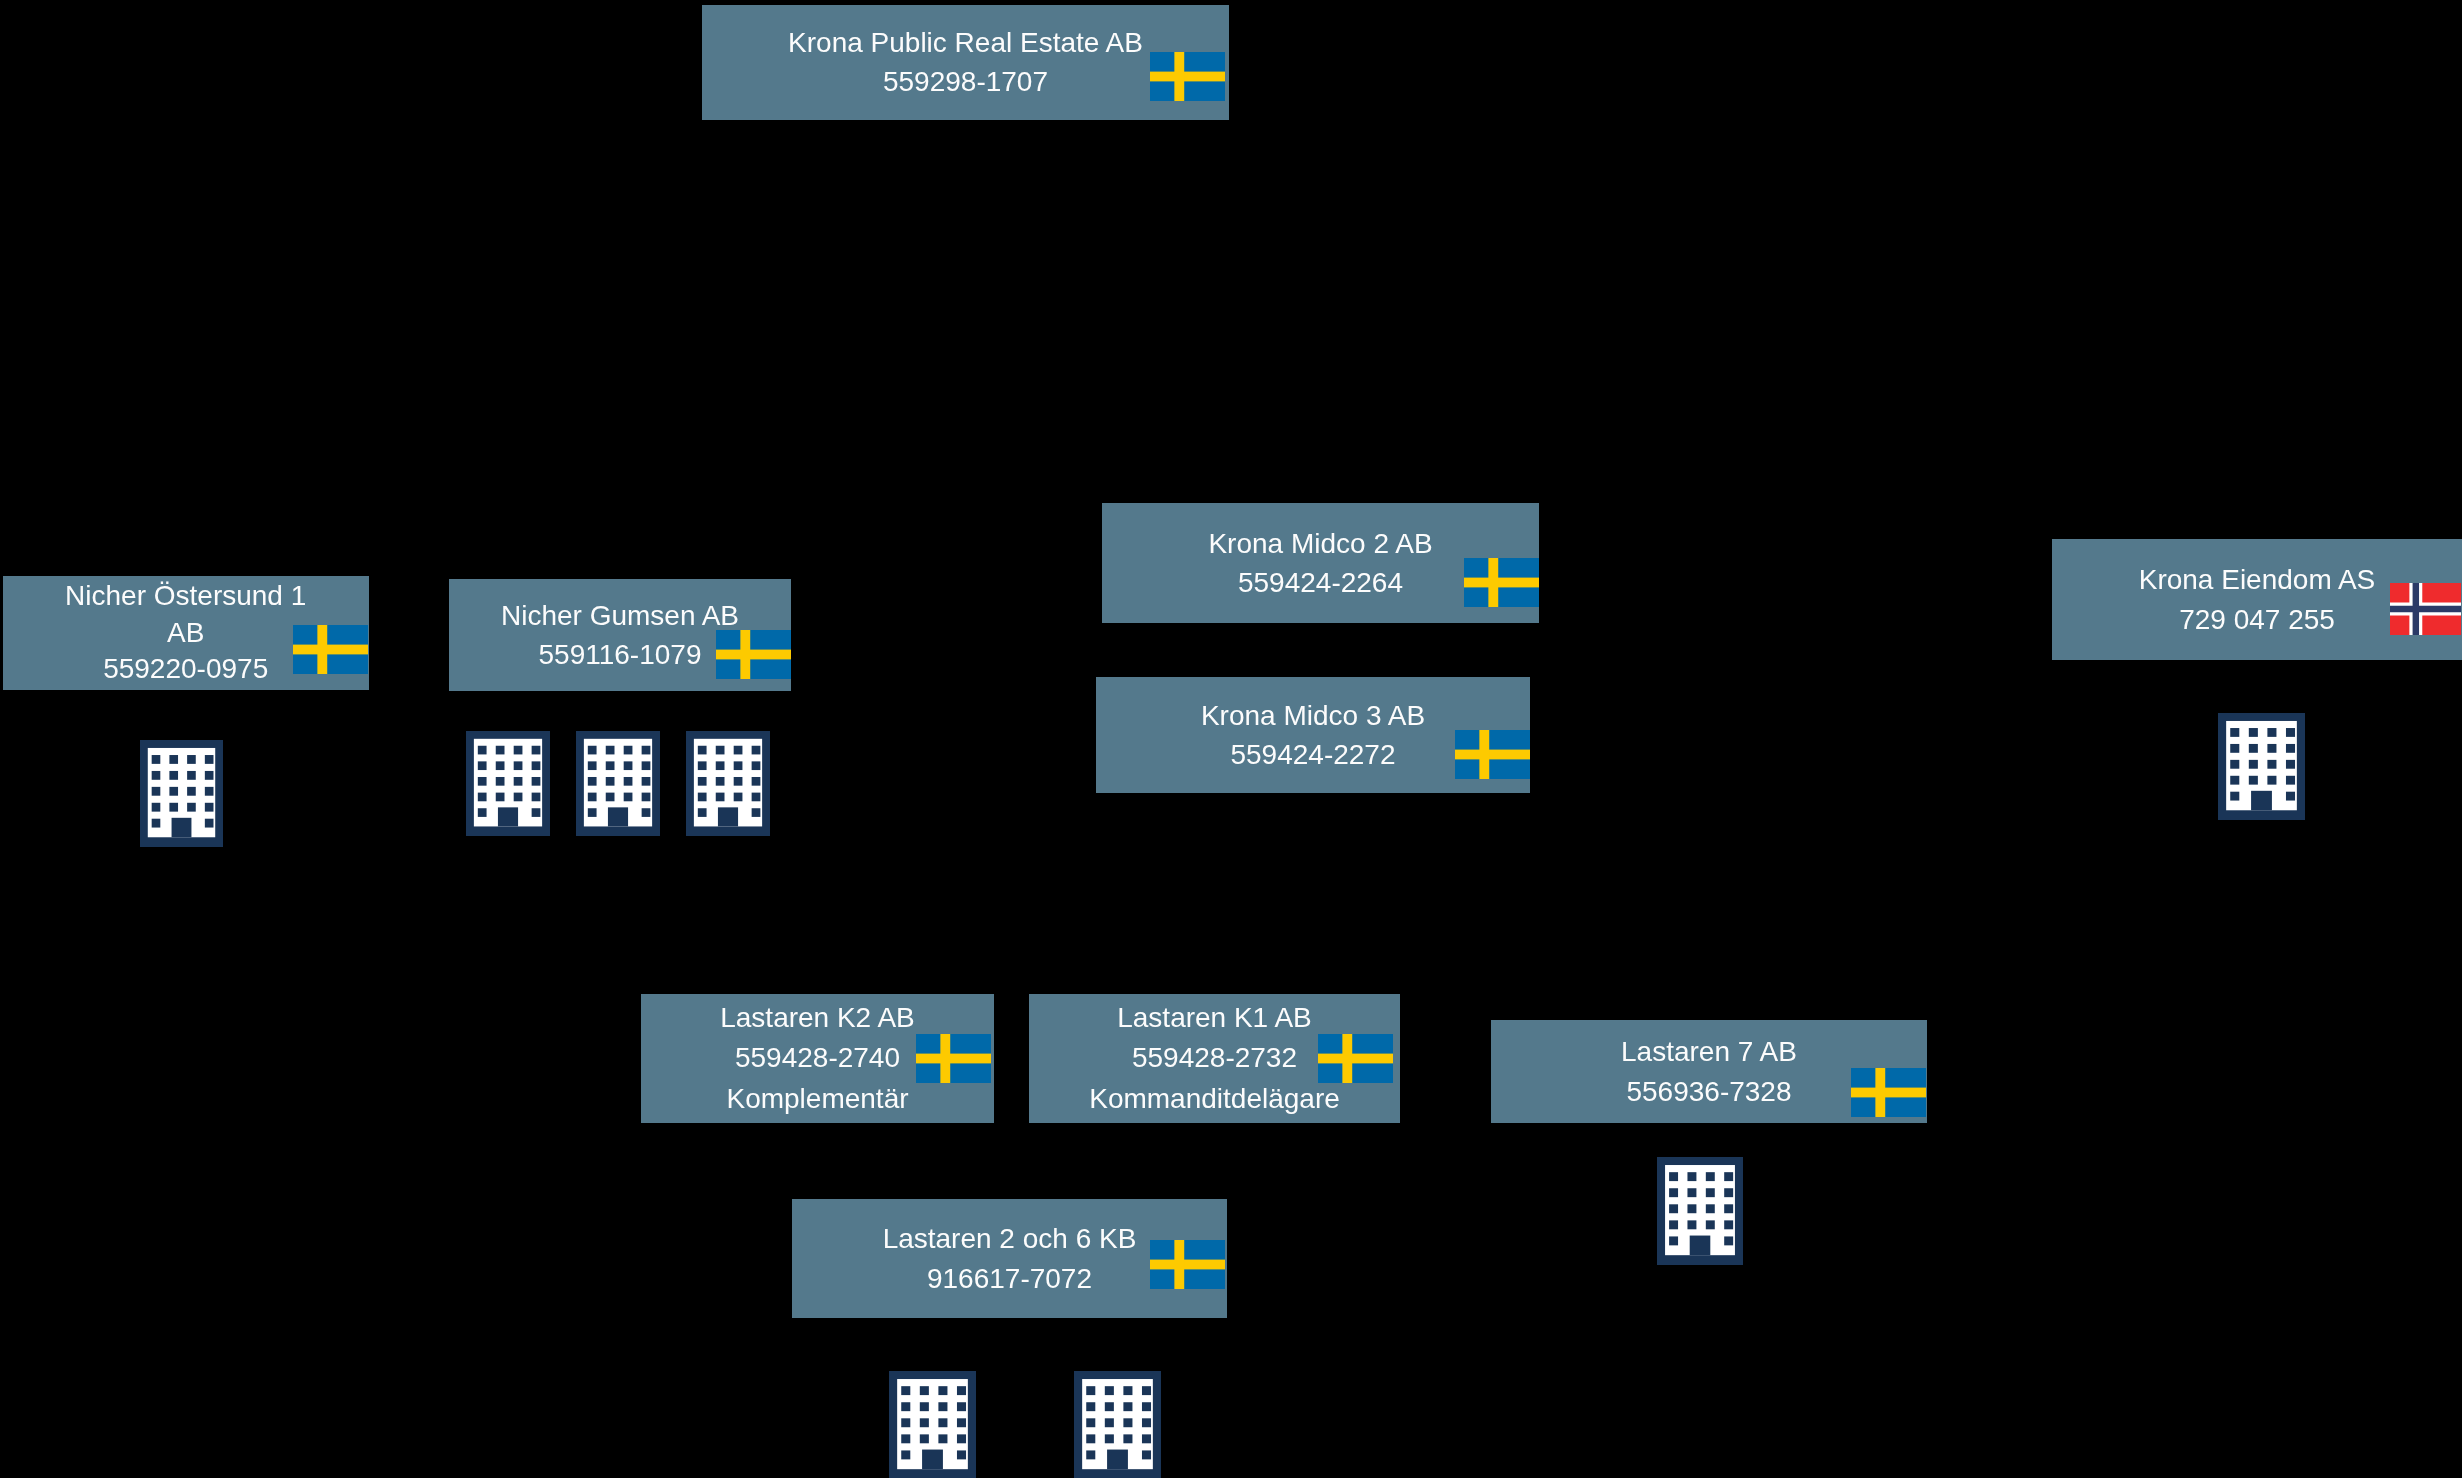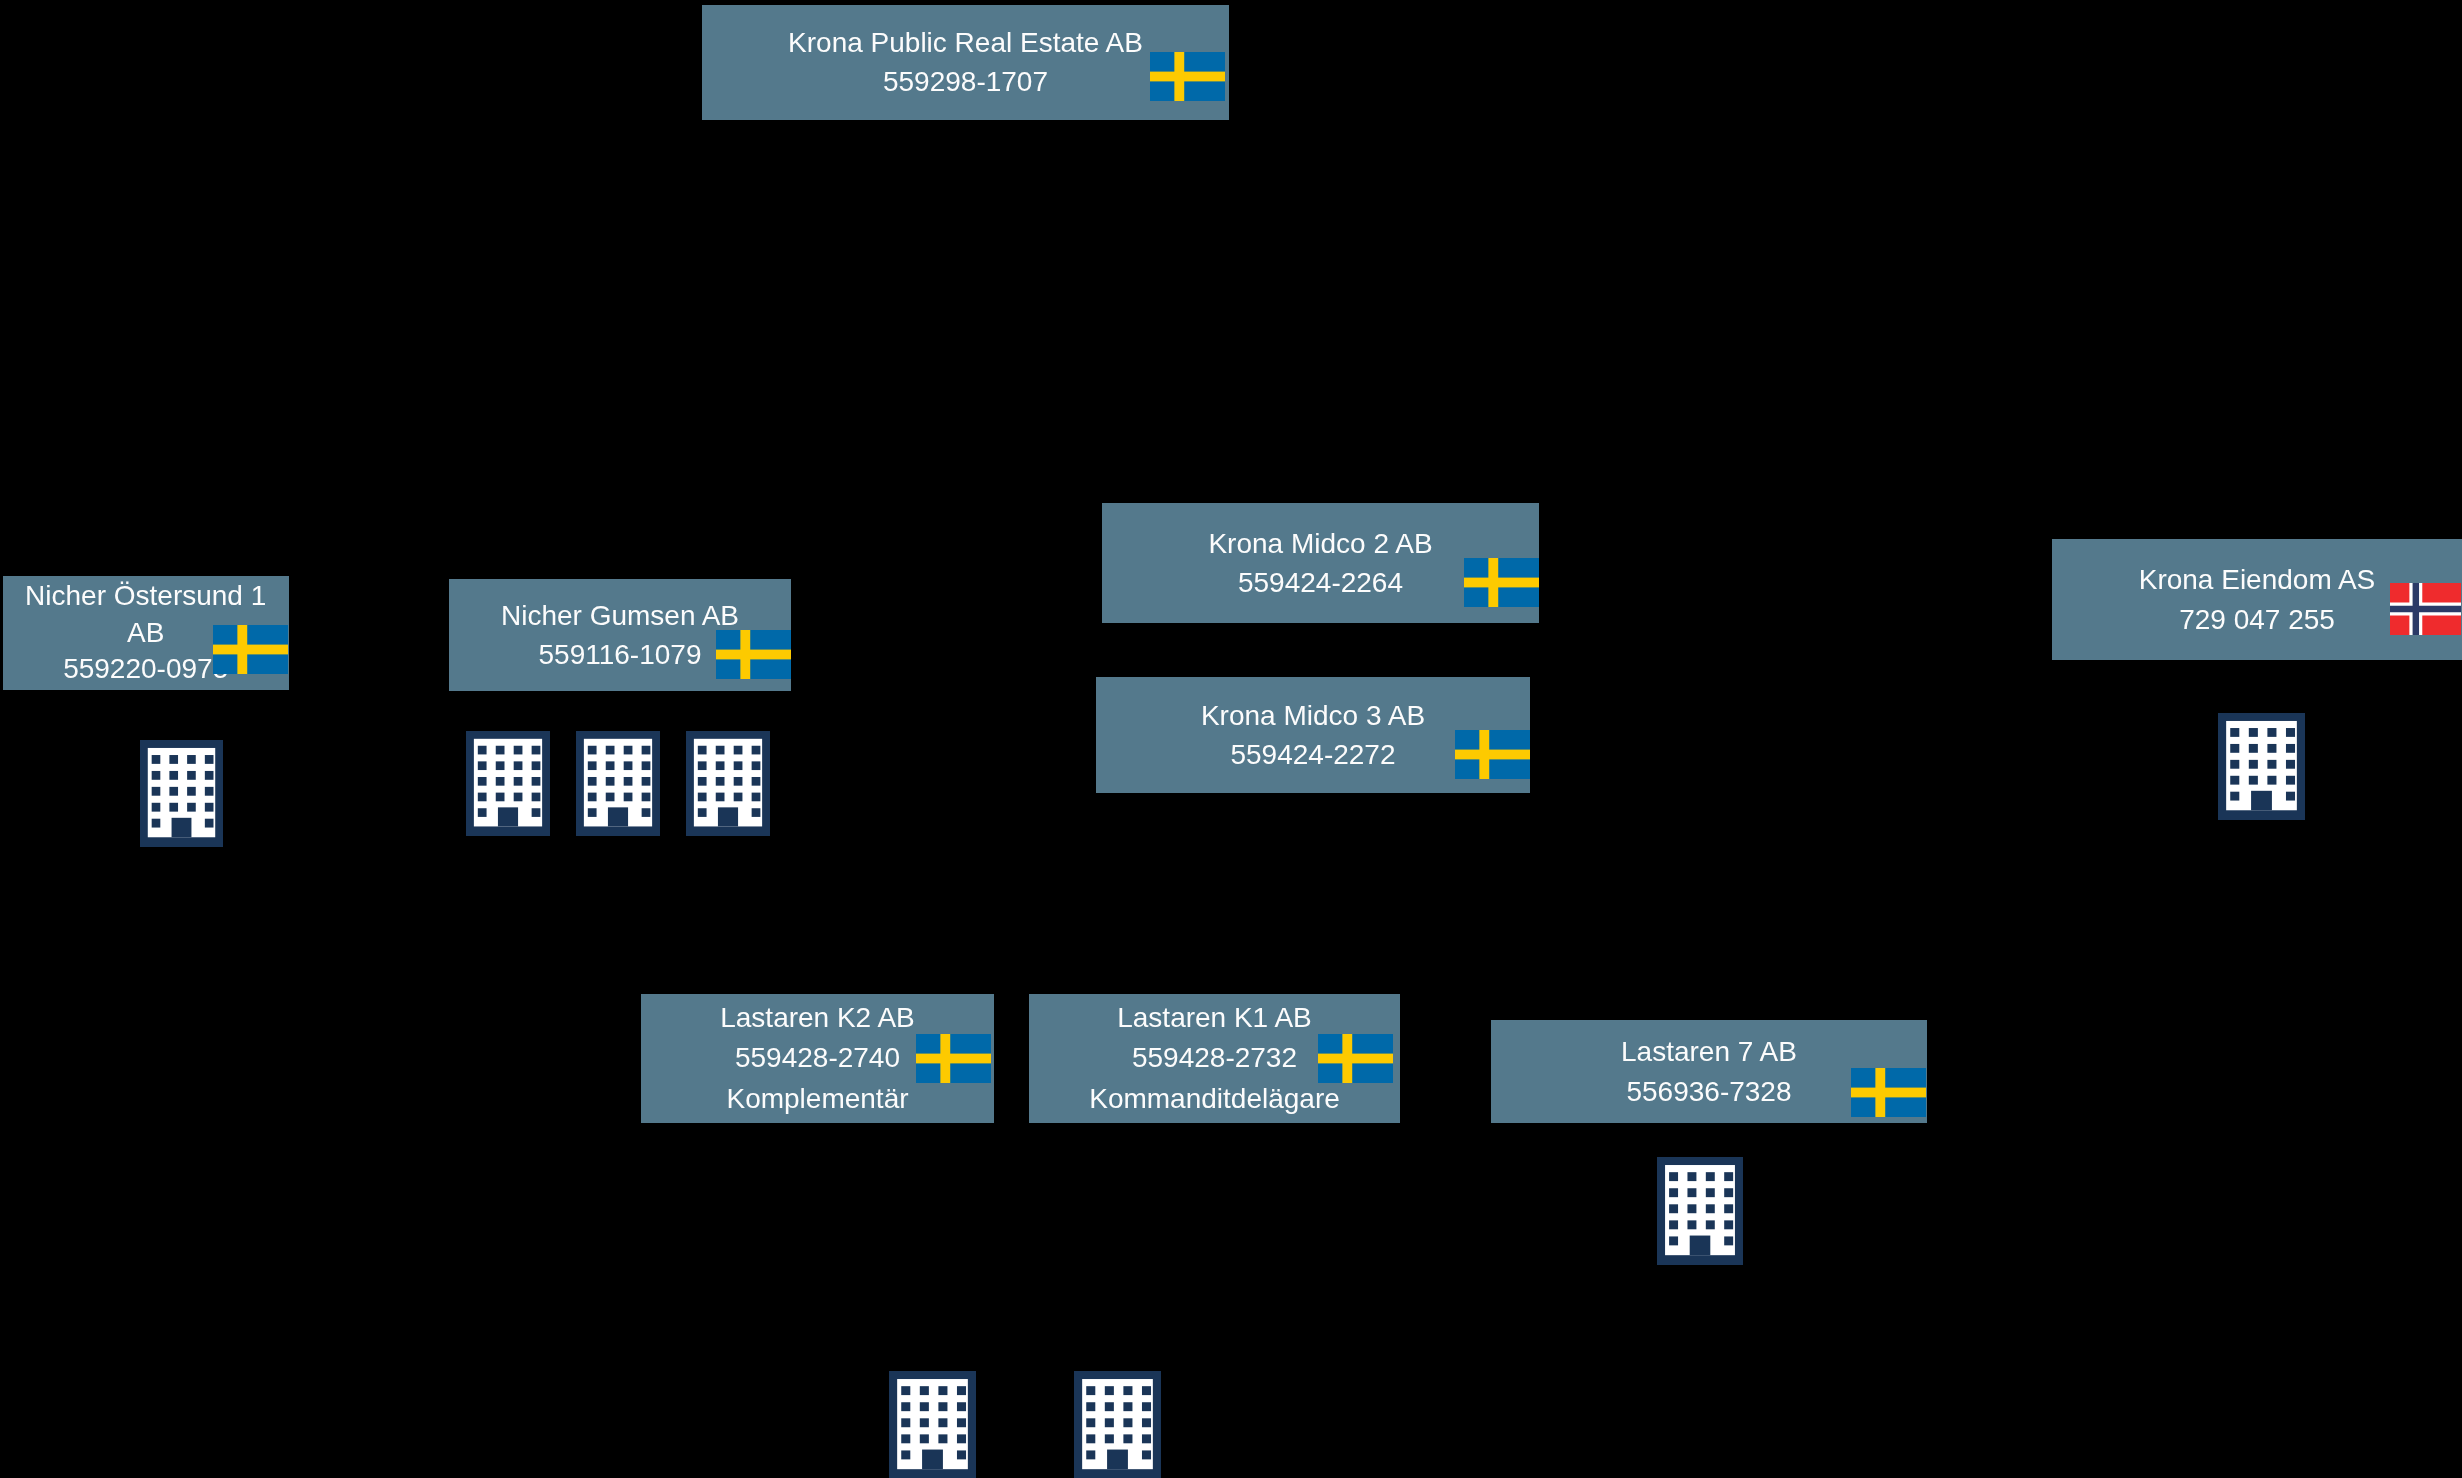--- a/index.html
+++ b/index.html
@@ -44,21 +44,21 @@
     <div class="line">559298-1707</div>
     <span class="flag" style="right:3.6px;top:47px;width:75px;height:49px;">
   <svg viewBox="0 0 160 105" preserveAspectRatio="none">
     <rect class="se-b" x="0" y="0" width="160" height="105"></rect>
     <rect class="se-y" x="0" y="42" width="160" height="21"></rect>
     <rect class="se-y" x="52" y="0" width="21" height="105"></rect>
   </svg>
 </span>
   </div>
 
-  <div class="node lh-132" style="left:2.7px;top:576px;width:286px;height:114px;">
+  <div class="node lh-132" style="left:2.7px;top:576px;width:366px;height:114px;">
     <div class="line">Nicher Östersund 1</div>
     <div class="line">AB</div>
     <div class="line">559220-0975</div>
     <span class="flag" style="right:0.9px;top:49px;width:75px;height:49px;">
   <svg viewBox="0 0 160 105" preserveAspectRatio="none">
     <rect class="se-b" x="0" y="0" width="160" height="105"></rect>
     <rect class="se-y" x="0" y="42" width="160" height="21"></rect>
     <rect class="se-y" x="52" y="0" width="21" height="105"></rect>
   </svg>
 </span>
@@ -145,20 +145,31 @@
     <div class="line">556936-7328</div>
     <span class="flag" style="right:0.9px;top:48px;width:75px;height:49px;">
   <svg viewBox="0 0 160 105" preserveAspectRatio="none">
     <rect class="se-b" x="0" y="0" width="160" height="105"></rect>
     <rect class="se-y" x="0" y="42" width="160" height="21"></rect>
     <rect class="se-y" x="52" y="0" width="21" height="105"></rect>
   </svg>
 </span>
   </div>
 
+  <div class="node" style="left:792px;top:1199px;width:435px;height:119px;">
+    <div class="line">Lastaren 2 och 6 KB</div>
+    <div class="line">916617-7072</div>
+    <span class="flag" style="right:1.8px;top:41px;width:75px;height:49px;">
+  <svg viewBox="0 0 160 105" preserveAspectRatio="none">
+    <rect class="se-b" x="0" y="0" width="160" height="105"></rect>
+    <rect class="se-y" x="0" y="42" width="160" height="21"></rect>
+    <rect class="se-y" x="52" y="0" width="21" height="105"></rect>
+  </svg>
+</span>
+  </div>
 
   <div class="buildings" style="left:140px;top:740px;--bw:83px;--bh:107px;">
   <span class="building">
     <svg viewBox="0 0 96 121" preserveAspectRatio="none">
       <rect class="bld-f" x="0" y="0" width="96" height="121"></rect>
       <rect class="bld-w" x="9" y="9" width="78" height="101"></rect>
       <rect class="bld-f" x="13.5" y="17" width="10" height="10"></rect>
       <rect class="bld-f" x="34" y="17" width="10" height="10"></rect>
       <rect class="bld-f" x="54.5" y="17" width="10" height="10"></rect>
       <rect class="bld-f" x="75" y="17" width="10" height="10"></rect>

